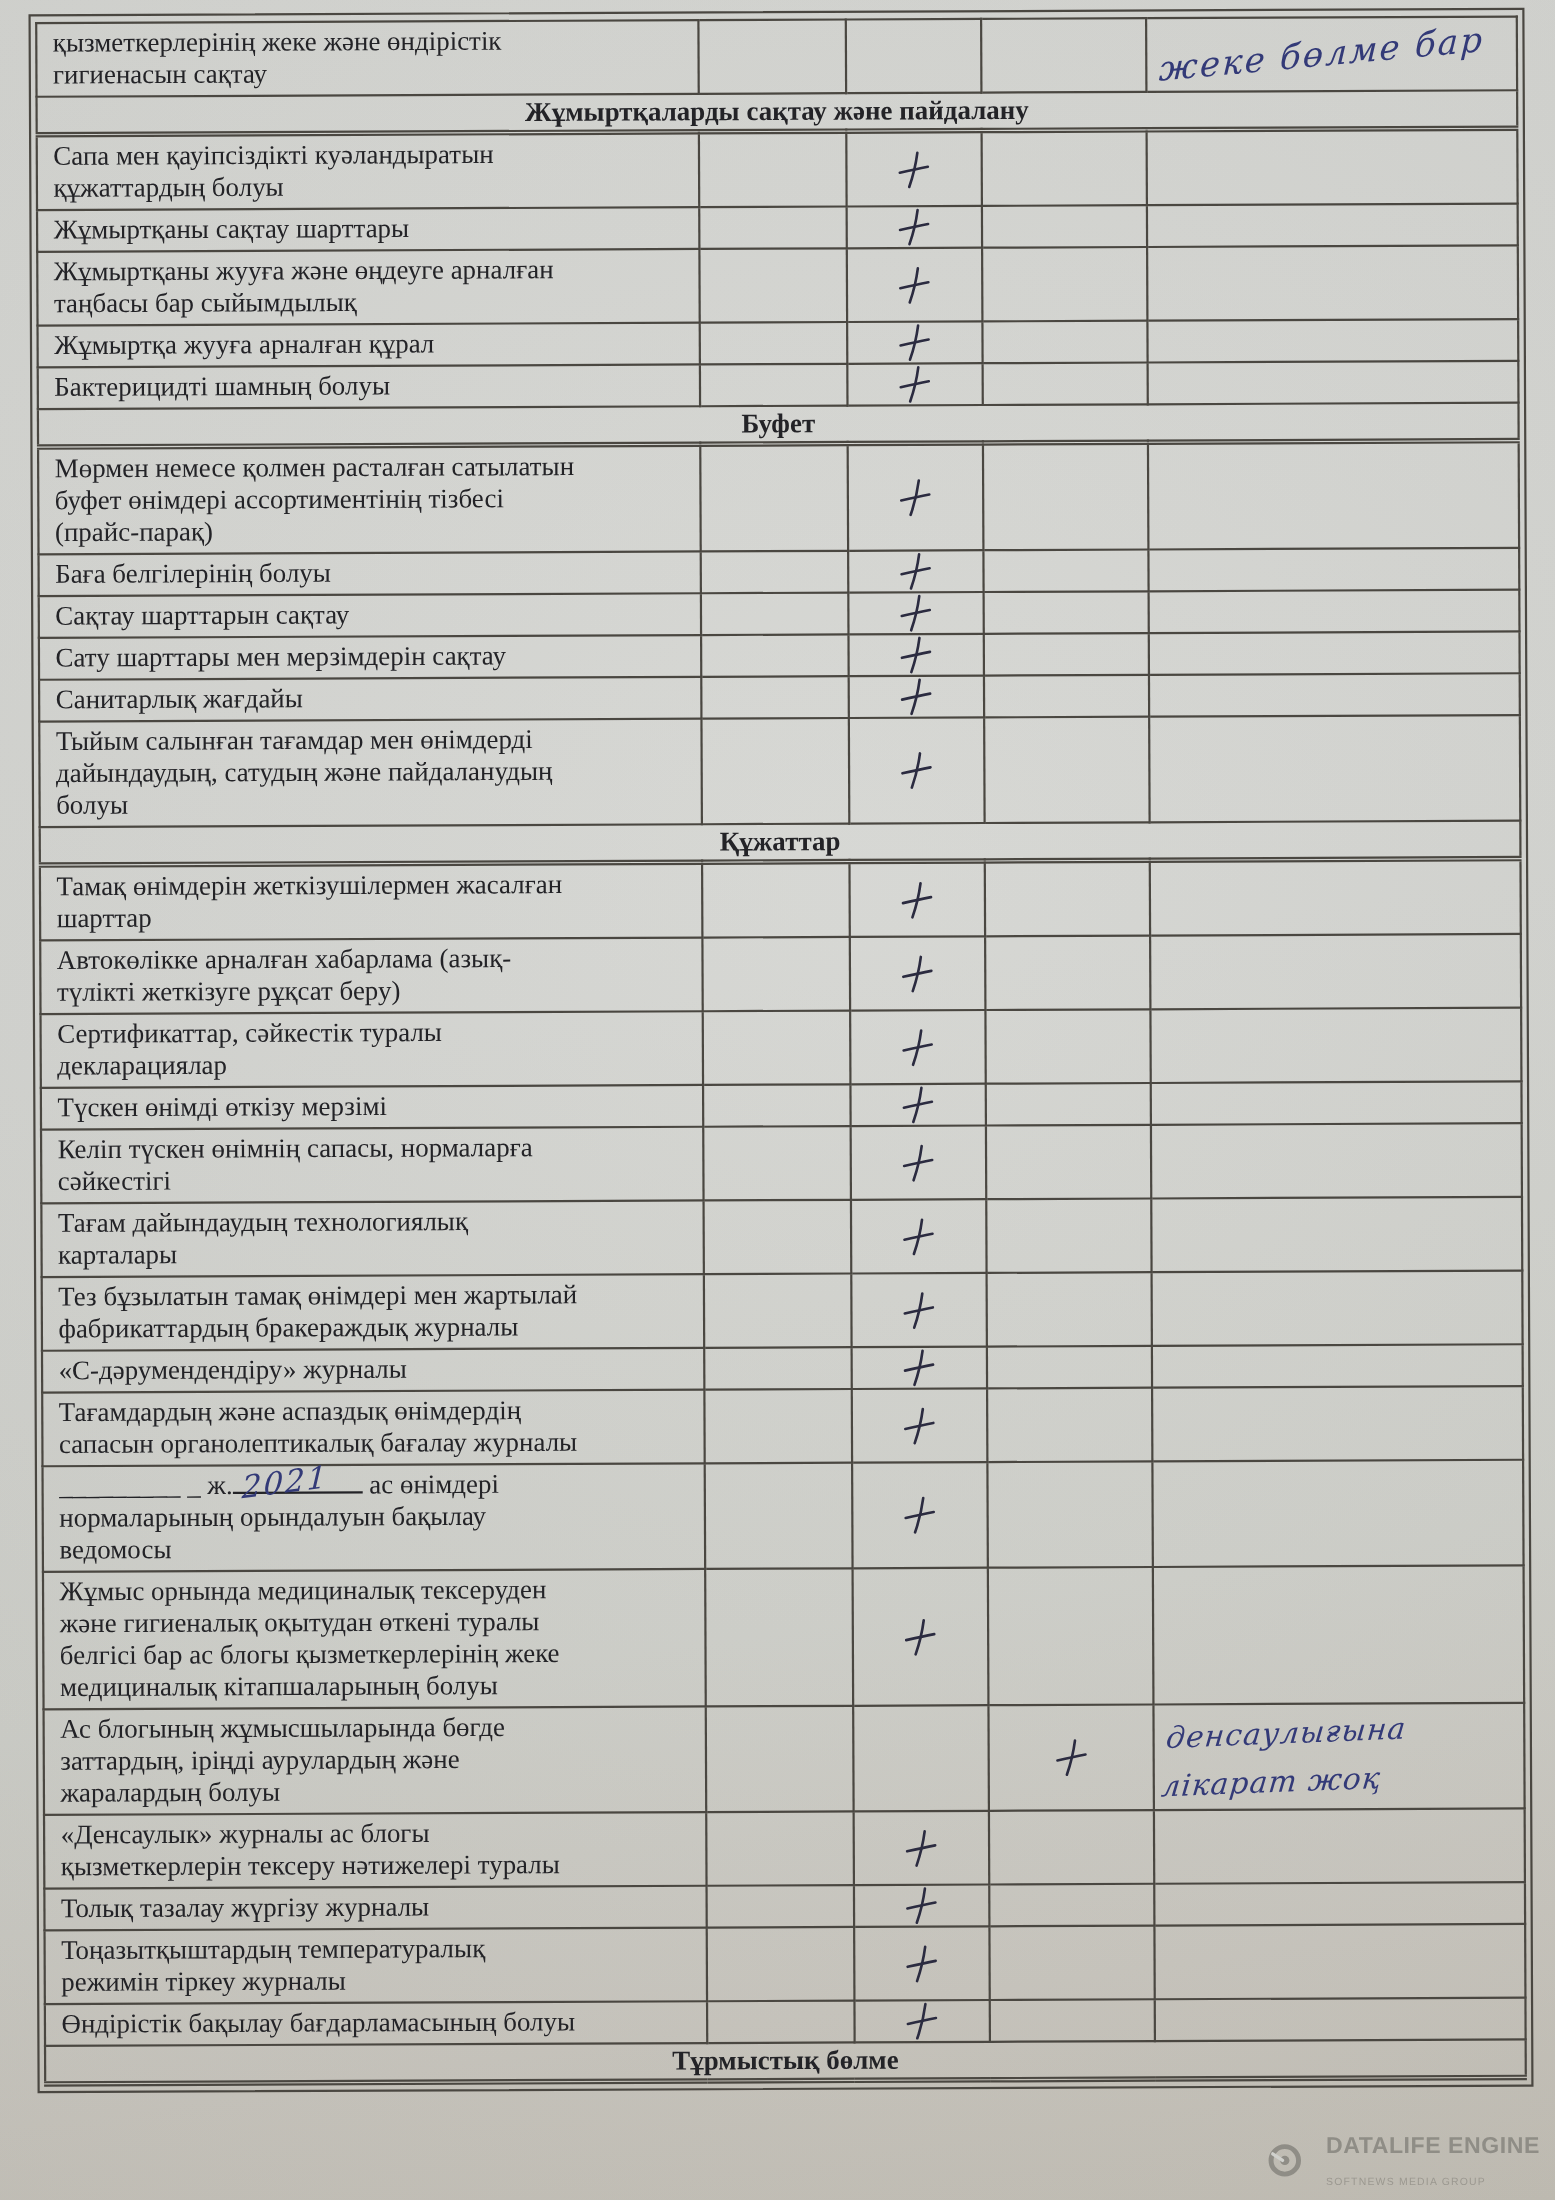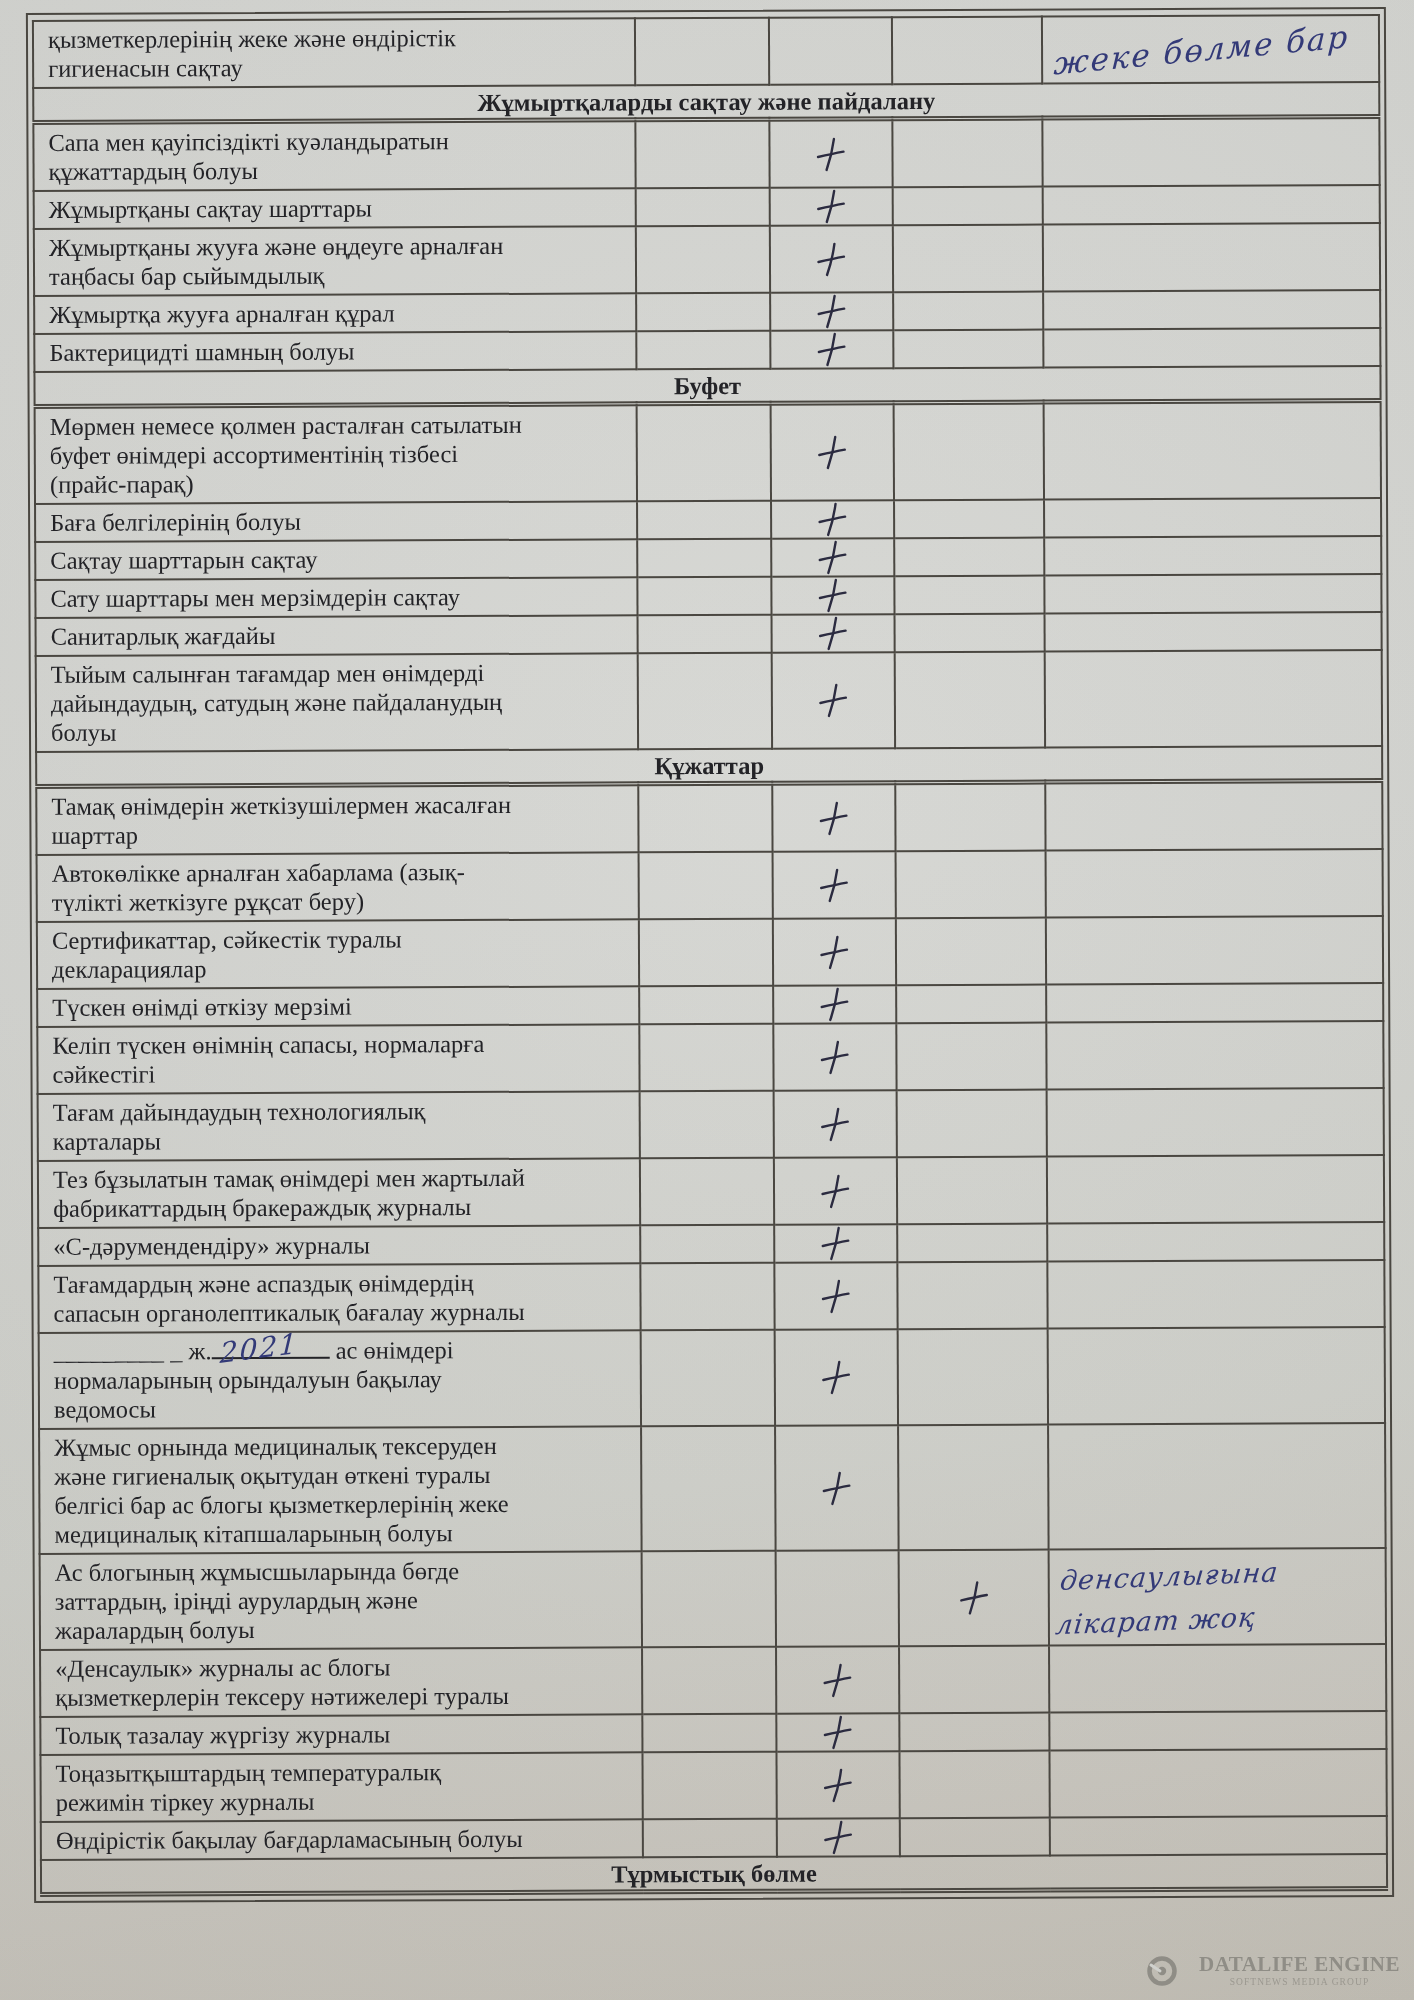--- a/index.html
+++ b/index.html
@@ -51,26 +51,25 @@
   }
   .hw-year{
     position:absolute;left:8px;bottom:-6px;
     font-family:"DejaVu Serif",serif;font-style:italic;
     font-size:28px;letter-spacing:2px;color:var(--pen-blue);
     transform:rotate(-7deg) skewX(-10deg);
   }
   .watermark{
     position:absolute;right:14px;bottom:12px;
     display:flex;align-items:center;gap:20px;color:var(--watermark);
-    font-family:Liberation Serif, serif;
-    text-align:center;
+    font-family:Liberation Sans, sans-serif;
   }
   .wm-text{display:flex;flex-direction:column;line-height:1;}
   .wm-title{font-size:21px;font-weight:700;letter-spacing:0.5px;}
-  .wm-sub{font-size:9.5px;letter-spacing:1.1px;margin-top:3px;color:#9b9890;}
+  .wm-sub{font-size:9.5px;letter-spacing:1.1px;margin-top:18px;color:#9b9890;}
 </style>
 </head>
 <body>
 
 <div class="sheet-vignette"></div>
 
 <div class="table-outer">
   <table class="checklist">
     <colgroup>
       <col style="width:44.7%">

